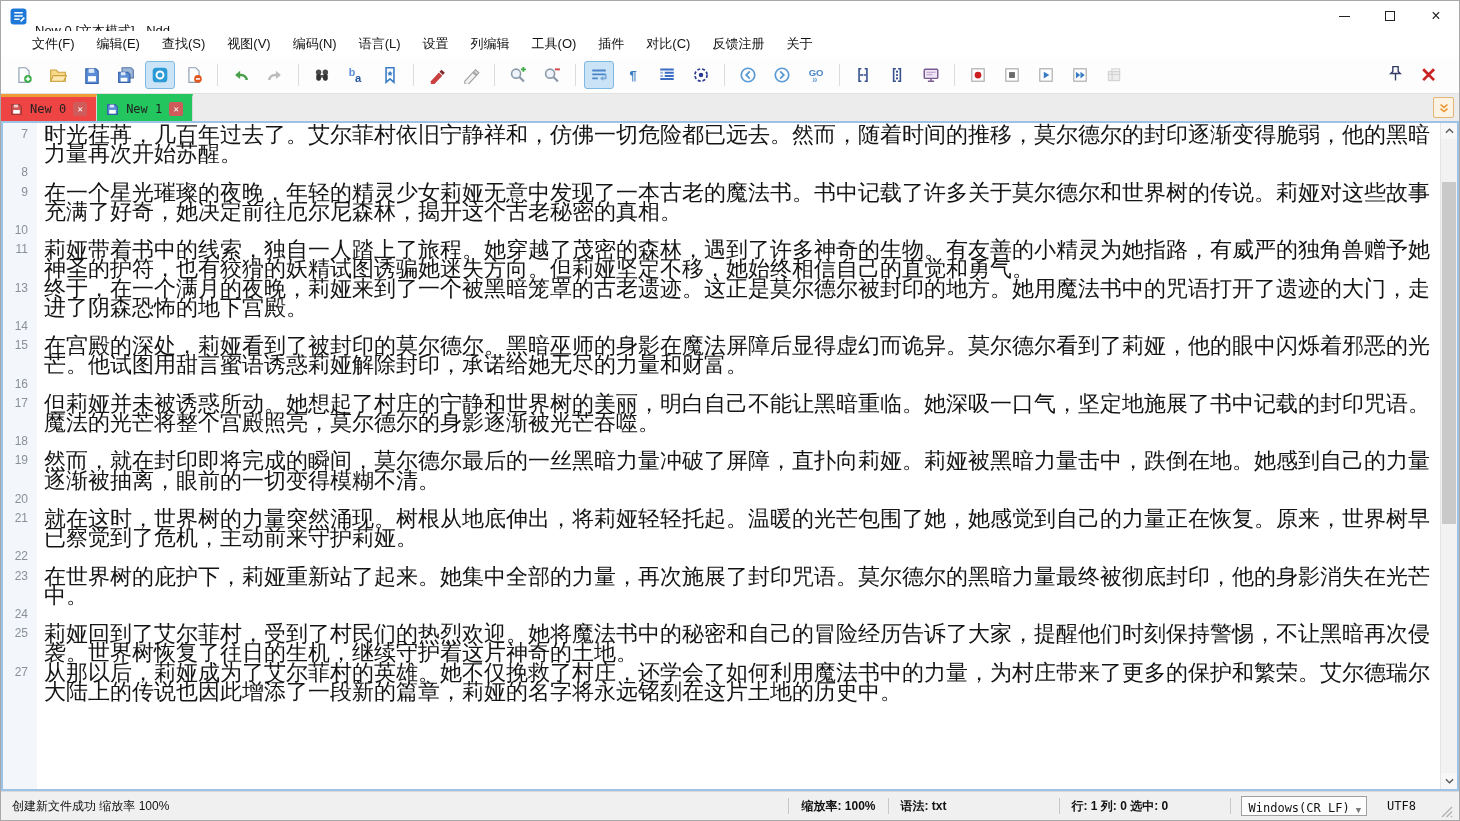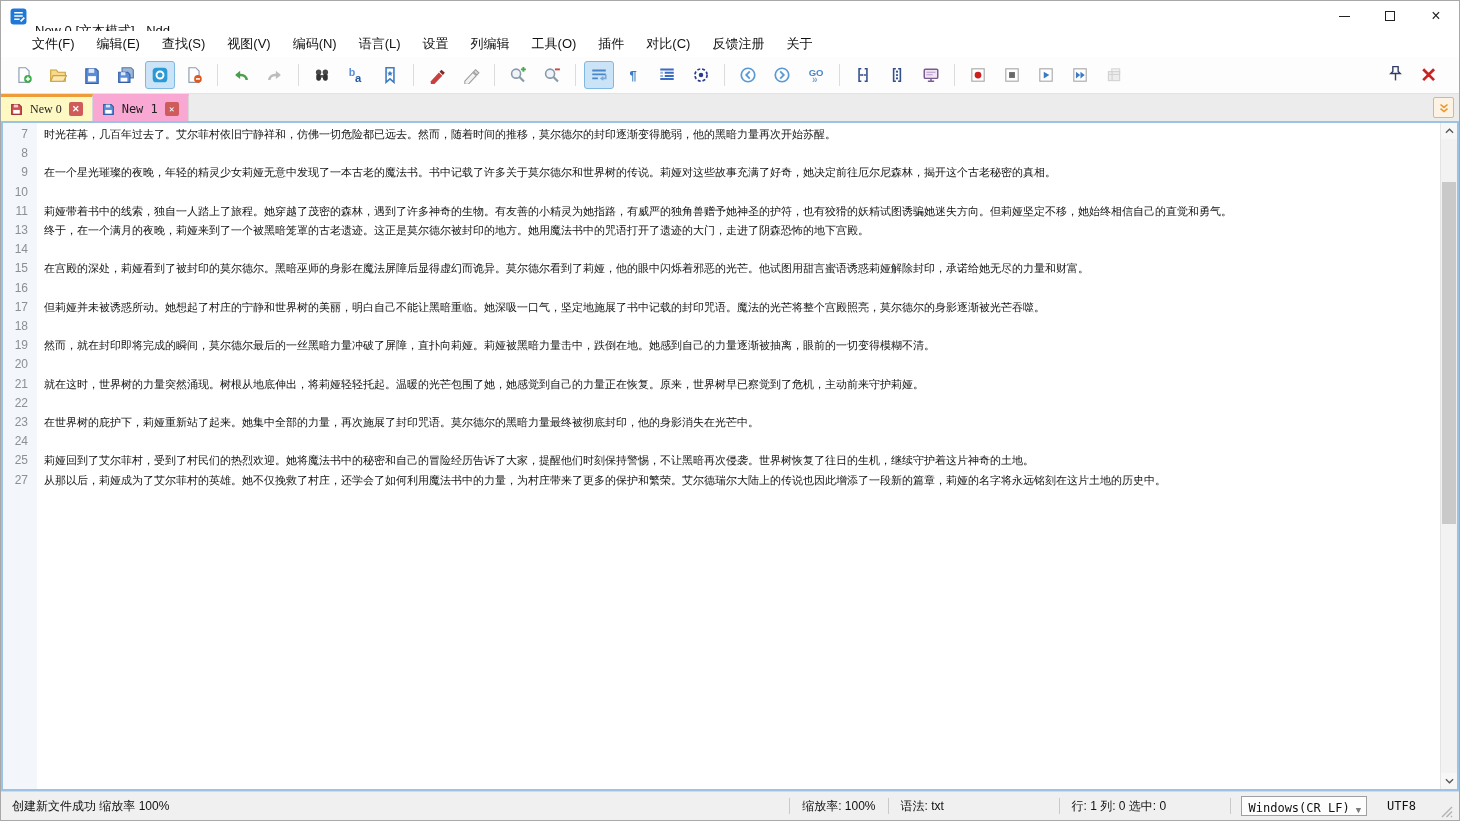--- a/index.html
+++ b/index.html
@@ -25,40 +25,40 @@
   .tbtn { width:30px; height:28px; display:flex; align-items:center; justify-content:center; border:1px solid transparent; border-radius:3px; margin:0 2px; }
   .tbtn.active { background:#cbe3f6; border-color:#7fb8e0; }
   .tbtn.disabled { opacity:.55; }
   .tsep { width:1px; height:22px; background:#dcdcdc; margin:0 6px; flex:0 0 1px; }
   .tb-right { margin-left:auto; display:flex; align-items:center; gap:16px; padding-right:16px; }
   .tb-close { color:#c92222; font-size:20px; font-weight:bold; line-height:1; }
   .glyph13 { font-size:13px; font-weight:bold; color:#3a7cc4; line-height:1; }
 
   
   .tabbar { height:28px; flex:0 0 28px; display:flex; align-items:stretch; background:#ececec; border-top:1px solid #e2e2e2; position:relative; }
-  .tab { display:flex; align-items:center; gap:7px; padding:0 9px; font-size:12px; font-family:"DejaVu Sans Mono",monospace; color:#222; border-top:3px solid transparent; border-right:1px solid #d8d8d8; background:#f9a8d4; }
-  .tab.active { background:#fef9c3; border-top-color:#ef9c38;font-family:Liberation Serif, serif; }
+  .tab { display:flex; align-items:center; gap:7px; padding:0 9px; font-size:12px; font-family:"DejaVu Sans Mono",monospace; color:#222; border-top:3px solid transparent; border-right:1px solid #d8d8d8; background:#22c55e; }
+  .tab.active { background:#ef4444; border-top-color:#ef9c38; }
   .tab-close { width:14px; height:14px; border-radius:2px; background:#cf5b5b; color:#fff; font-size:9px; display:flex; align-items:center; justify-content:center; font-weight:bold; }
   .tab-list-btn { position:absolute; right:5px; top:3px; width:21px; height:21px; border:1px solid #e5b577; background:#fdf3e4; border-radius:2px; display:flex; align-items:center; justify-content:center; }
 
   
   .editor { flex:1 1 auto; position:relative; background:#fff; border:2px solid #9cc3e5; overflow:hidden; }
   .gutter-bg { position:absolute; left:0; top:0; bottom:0; width:34px; background:#f3f6fb; }
   .lines { position:relative; padding:2px 20px 0 0; }
   .line { display:flex; align-items:flex-start; }
   .ln { flex:0 0 34px; text-align:right; padding-right:9px; font-size:12px; line-height:19.2px; color:#8a9096; }
-  .txt { flex:1; font-family:"DejaVu Sans",sans-serif; font-size:11px; line-height:19.2px; color:#141414; padding-left:7px; word-break:break-all; white-space:pre-wrap; min-height:19.2px; }
+  .txt { flex:1; font-family:"DejaVu Sans",sans-serif; font-size:22px; line-height:19.2px; color:#141414; padding-left:7px; word-break:break-all; white-space:pre-wrap; min-height:19.2px; }
   .vscroll { position:absolute; right:0; top:0; bottom:0; width:17px; background:#f2f2f2; border-left:1px solid #e4e4e4; }
   .sb-arrow { position:absolute; left:0; right:0; height:16px; display:flex; align-items:center; justify-content:center; background:#f7f7f7; }
   .sb-arrow.up { top:0; } .sb-arrow.down { bottom:0; }
   .sb-thumb { position:absolute; left:1px; right:1px; top:59px; height:342px; background:#c9c9c9; }
 
   
   .statusbar { height:29px; flex:0 0 29px; display:flex; align-items:center; background:#f0f0f0; border-top:1px solid #d9d9d9; font-size:12px; color:#111; padding:8px 6px; }
-  .st-cell { padding:0 12px; white-space:nowrap; }
+  .st-cell { padding:0 12px; white-space:nowrap;font-weight:bold; }
   .st-sep { width:1px; height:16px; background:#c9c9c9; }
   .st-msg { padding-left:5px; }
   .spacer { flex:1; }
   .st-dd { display:flex; align-items:flex-end; gap:6px; border:1px solid #9f9f9f; background:#fdfdfd; height:20px; padding:0 5px 0 7px; margin:0 10px; font-family:"DejaVu Sans Mono",monospace; font-size:12px; }
   .st-dd .chev { color:#7a7a7a; font-size:9px; }
   .st-enc { font-family:"DejaVu Sans Mono",monospace; padding:0 10px; }
   .grip { margin-left:14px; margin-top:10px; }
 </style>
 </head>
 <body>

